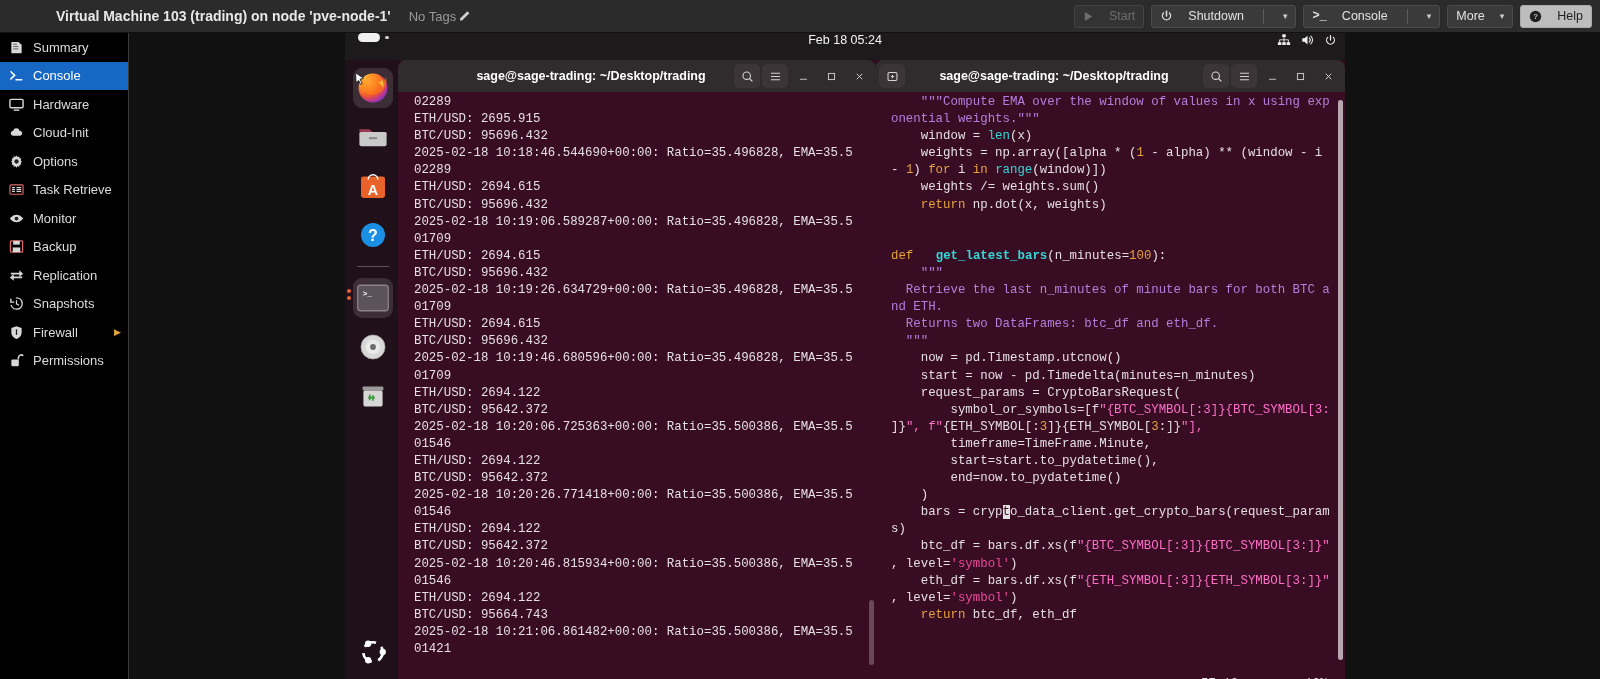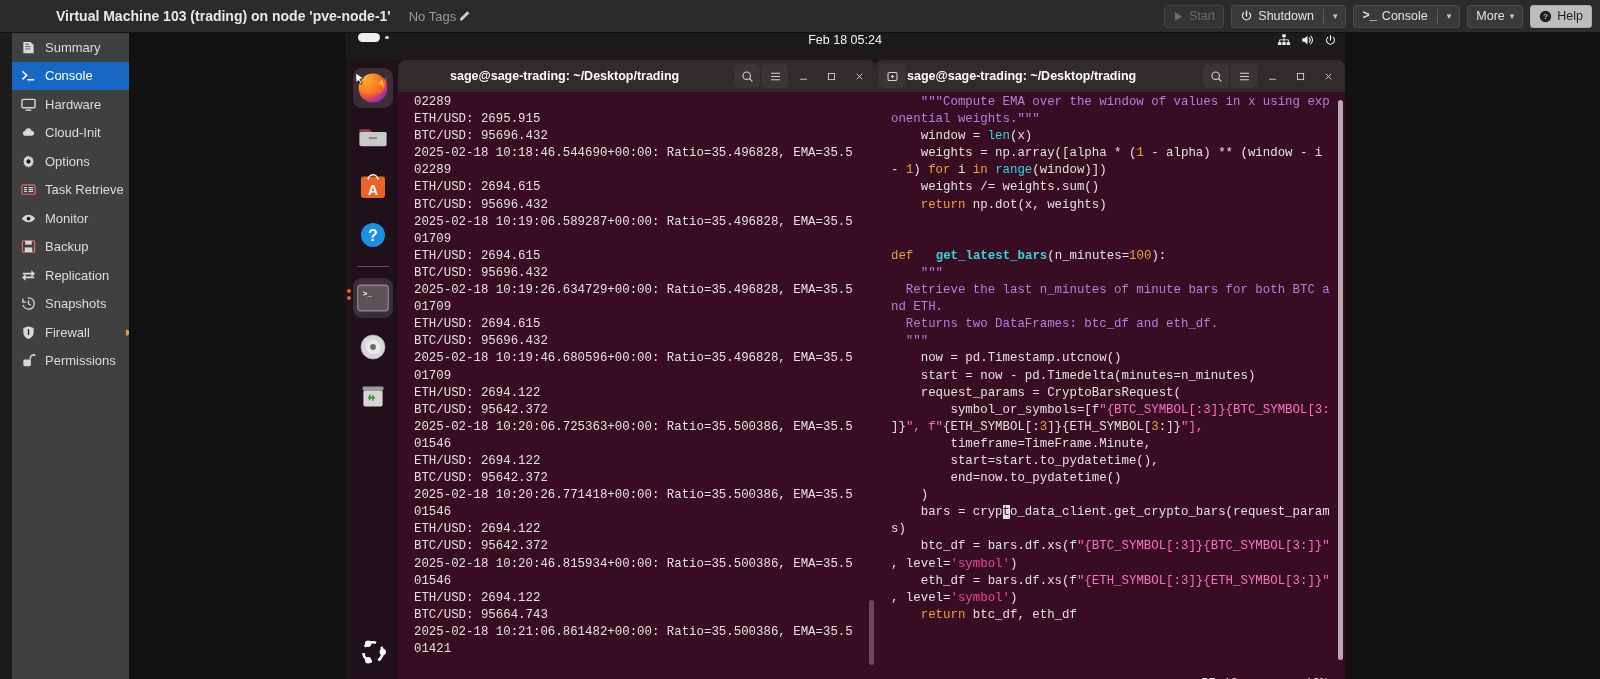--- a/index.html
+++ b/index.html
@@ -27,36 +27,36 @@
   }
   .pencil-ic { width: 13px; height: 13px; display:inline-block; }
 
   .pve-btns {
     margin-left: auto; display: flex; align-items: center; gap: 7px;
     padding-right: 8px;
   }
   .pbtn {
     height: 23px; background: #3a3a3a; border: 1px solid #4a4a4a;
     border-radius: 3px; color: #e2e2e2; font-size: 12.5px;
-    display: flex; align-items: center; padding: 0 8px; gap: 5px;
+    display: flex; align-items: center; padding: 0 8px; gap: 15px;
     white-space: nowrap;
   }
   .pbtn.disabled { color: #6d6d6d; background: #333; border-color:#444; }
   .pbtn.help { background: #bdbdbd; color: #1f1f1f; border-color:#aaa; }
   .pbtn .sep {
     width: 1px; height: 15px; background: #5c5c5c; margin: 0 4px;
   }
   .caret { font-size: 9px; opacity: .85; }
   .power-ic { width: 13px; height: 13px; }
   .term-ic { font-family: "Liberation Mono", monospace; font-size: 12px; font-weight: bold; }
 
   
   .pve-side {
-    position: absolute; left: 12px; top: 33px; width: 129px; height: 646px;
-    background: #404040; border-right: 1px solid #3b3b3b;
+    position: absolute; left: 0; top: 33px; width: 129px; height: 646px;
+    background: #000000; border-right: 1px solid #3b3b3b;
   }
   .side-item {
     height: 28.5px; display: flex; align-items: center; gap: 9px;
     padding-left: 9px; color: #dcdcdc; font-size: 13px;
     position: relative;
   }
   .side-item.active { background: #1668c4; color: #fff; }
   .side-item .sic { width: 15px; height: 15px; display:flex; align-items:center; justify-content:center; flex: 0 0 15px; }
   .side-item .arrow-r {
     position: absolute; right: 7px; color: #e0a63c; font-size: 9px;
@@ -122,21 +122,21 @@
   
   .tw {
     position: absolute; background: #380d24;
     border-radius: 8px 8px 0 0; overflow: hidden;
   }
   .tw-head {
     height: 32px; background: #302b2d;
     display: flex; align-items: center; padding: 0 4px; gap: 2px;
   }
   .tw-title {
-    flex: 1; color: #ffffff;
+    flex: 1; text-align: center; color: #ffffff;
     font-size: 12.5px; font-weight: bold; white-space: nowrap;
   }
   .hbtn {
     width: 26px; height: 24px; border-radius: 5px;
     display: flex; align-items: center; justify-content: center;
     color: #d6d2d3; font-size: 12px;
   }
   .hbtn.box { background: #3b3537; }
   .tw-body {
     font-family: "Liberation Mono", monospace;

